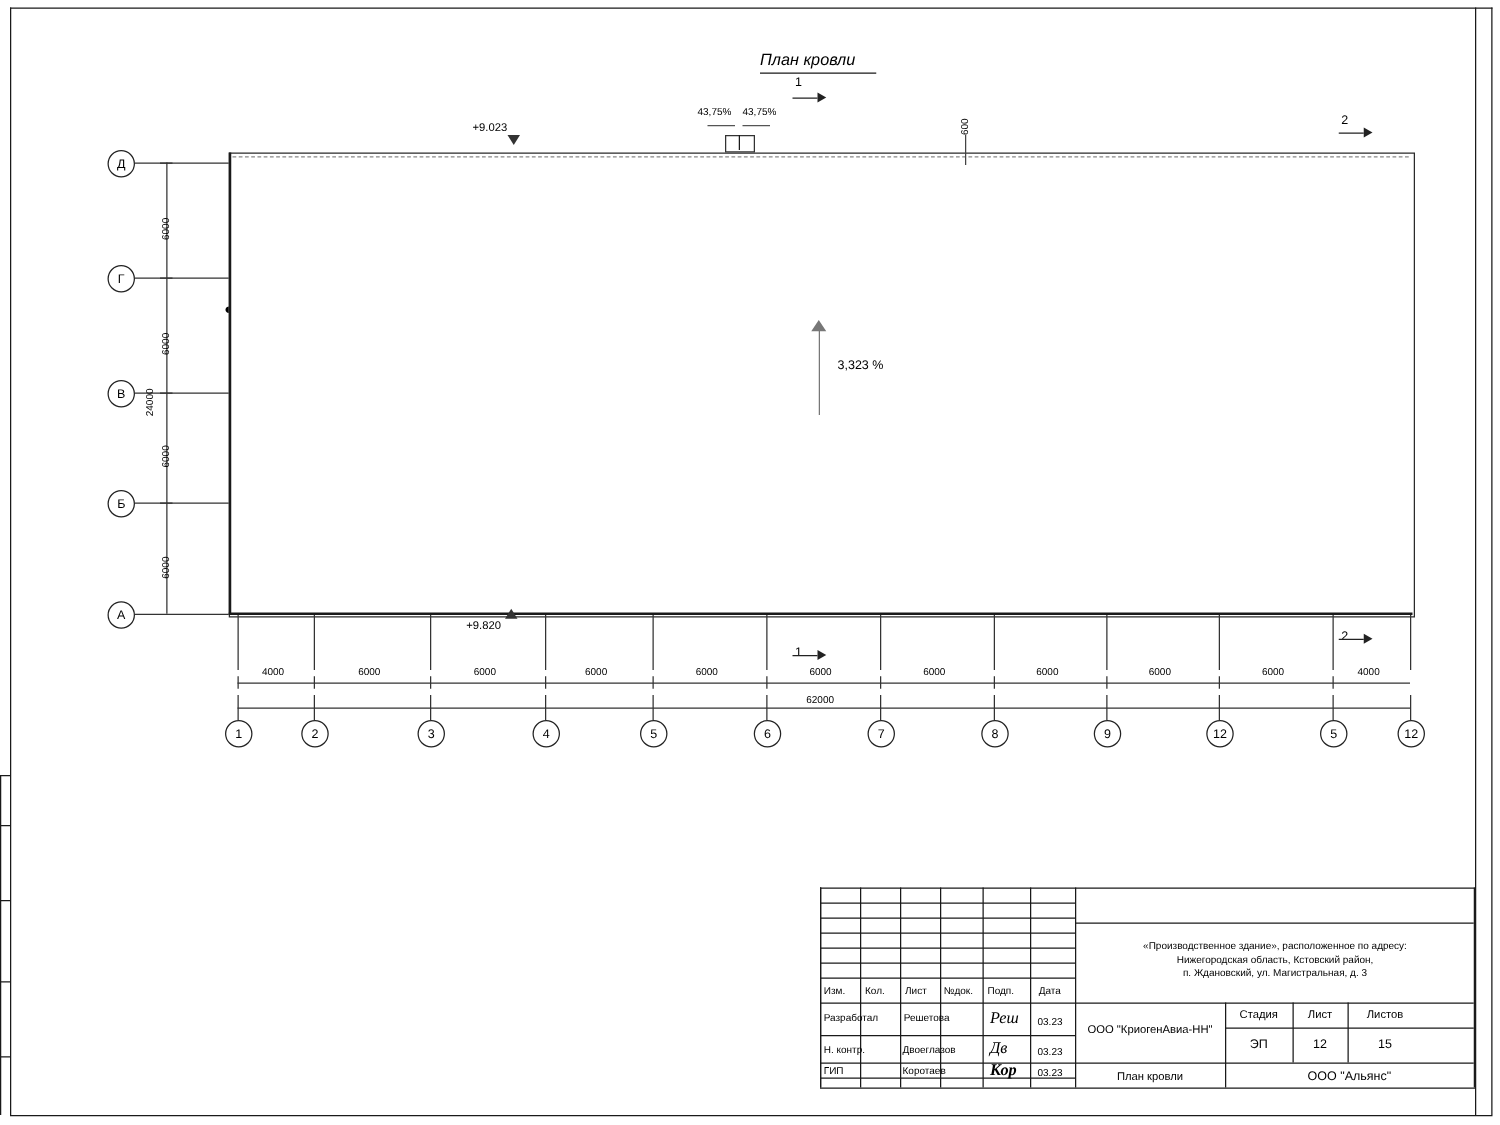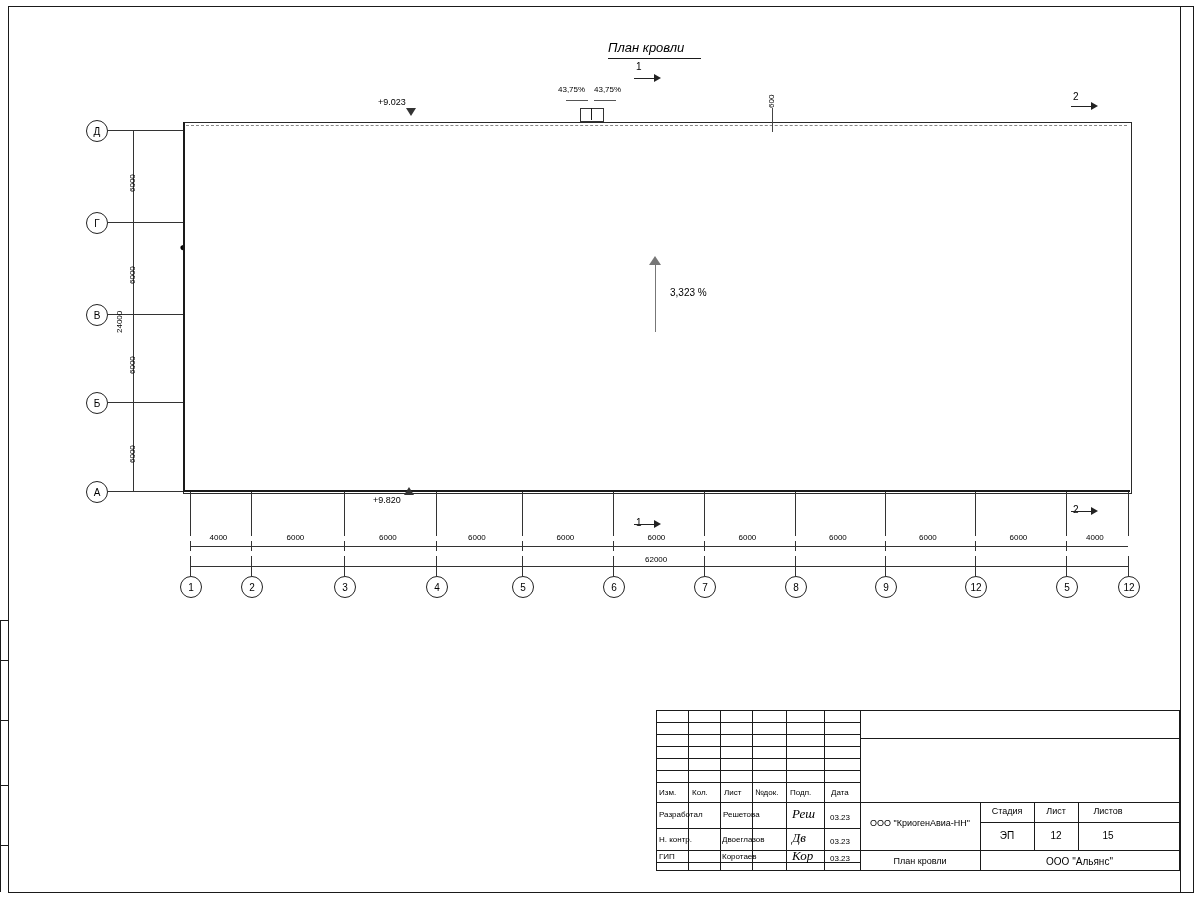--- a/index.html
+++ b/index.html
@@ -221,24 +221,29 @@
     <div class="sig abs" style="left:136px;top:96px;">Реш</div>
     <div class="lbl lbl8" style="left:174px;top:104px;">03.23</div>
 
     <div class="lbl lbl8" style="left:3px;top:126px;">Н. контр.</div>
     <div class="lbl lbl8" style="left:66px;top:126px;">Двоеглазов</div>
     <div class="sig abs" style="left:136px;top:120px;">Дв</div>
     <div class="lbl lbl8" style="left:174px;top:128px;">03.23</div>
 
     <div class="lbl lbl8" style="left:3px;top:143px;">ГИП</div>
     <div class="lbl lbl8" style="left:66px;top:143px;">Коротаев</div>
-    <div class="sig abs" style="left:136px;top:138px;">Кор</div>
+    <div class="sig abs" style="left:136px;top:138px;font-weight:bold;">Кор</div>
     <div class="lbl lbl8" style="left:174px;top:145px;">03.23</div>
 
 
+    <div class="abs" style="left:208px;top:42px;width:312px;text-align:center;font-size:8px;line-height:1.35;">
+      <div>«Производственное здание», расположенное по адресу:</div>
+      <div>Нижегородская область, Кстовский район,</div>
+      <div>п. Ждановский, ул. Магистральная, д. 3</div>
+    </div>
 
     <div class="abs" style="left:204px;top:108px;width:120px;text-align:center;font-size:9px;">ООО "КриогенАвиа-НН"</div>
 
     <div class="abs" style="left:204px;top:146px;width:120px;text-align:center;font-size:9px;">План кровли</div>
 
     <div class="abs" style="left:324px;top:146px;width:199px;text-align:center;font-size:10px;">ООО "Альянс"</div>
 
     <div class="abs" style="left:324px;top:96px;width:54px;text-align:center;font-size:9px;">Стадия</div>
     <div class="abs" style="left:378px;top:96px;width:44px;text-align:center;font-size:9px;">Лист</div>
     <div class="abs" style="left:422px;top:96px;width:60px;text-align:center;font-size:9px;">Листов</div>

